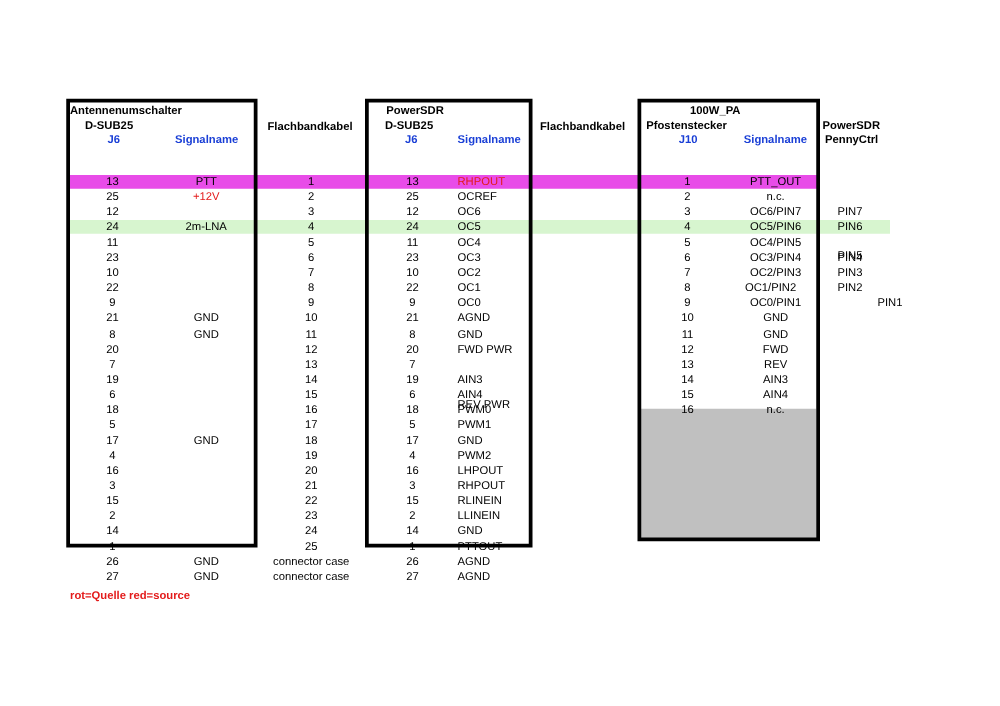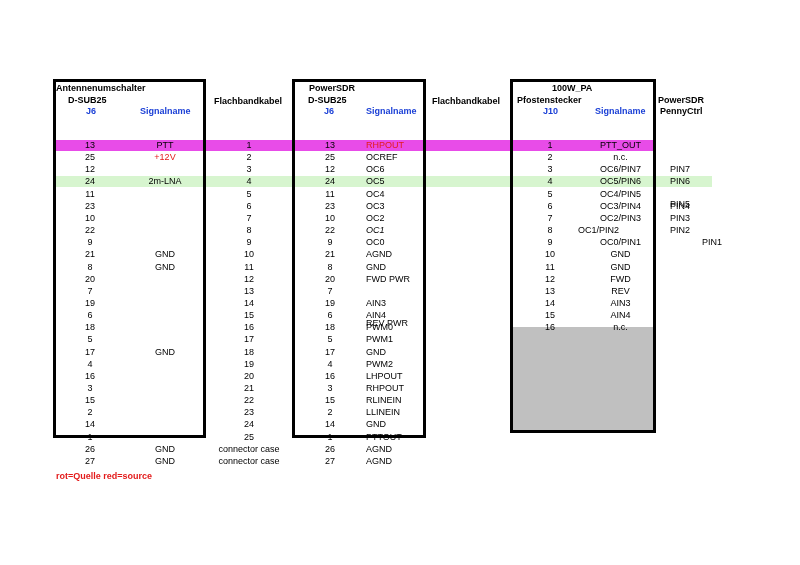--- a/index.html
+++ b/index.html
@@ -98,23 +98,23 @@
     <div class="cell" style="left: 205px; width: 88px; top: 211.9px;">7</div>
     <div class="cell" style="left: 310px; width: 40px; top: 211.9px;">10</div>
     <div class="cell left" style="left: 366px; width: 60px; top: 211.9px;">OC2</div>
     <div class="cell" style="left: 530px; width: 40px; top: 211.9px;">7</div>
     <div class="cell" style="left: 588px; width: 65px; top: 211.9px;">OC2/PIN3</div>
     <div class="cell" style="left: 660px; width: 40px; top: 211.9px;">PIN3</div>
     <div class="cell" style="left: 70px; width: 40px; top: 224.05px;">22</div>
     <div class="cell" style="left: 140px; width: 50px; top: 224.05px;"></div>
     <div class="cell" style="left: 205px; width: 88px; top: 224.05px;">8</div>
     <div class="cell" style="left: 310px; width: 40px; top: 224.05px;">22</div>
-    <div class="cell left" style="left: 366px; width: 60px; top: 224.05px; font-style: italic;">OC1</div>
+    <div class="cell left" style="left: 366px; width: 60px; top: 224.05px;">OC1</div>
     <div class="cell" style="left: 530px; width: 40px; top: 224.05px;">8</div>
-    <div class="cell" style="left: 566px; width: 65px; top: 224.05px;">OC1/PIN2</div>
+    <div class="cell" style="left: 584px; width: 65px; top: 224.05px;">OC1/PIN2</div>
     <div class="cell" style="left: 660px; width: 40px; top: 224.05px;">PIN2</div>
     <div class="cell" style="left: 70px; width: 40px; top: 236.2px;">9</div>
     <div class="cell" style="left: 140px; width: 50px; top: 236.2px;"></div>
     <div class="cell" style="left: 205px; width: 88px; top: 236.2px;">9</div>
     <div class="cell" style="left: 310px; width: 40px; top: 236.2px;">9</div>
     <div class="cell left" style="left: 366px; width: 60px; top: 236.2px;">OC0</div>
     <div class="cell" style="left: 530px; width: 40px; top: 236.2px;">9</div>
     <div class="cell" style="left: 588px; width: 65px; top: 236.2px;">OC0/PIN1</div>
     <div class="cell" style="left: 692px; width: 40px; top: 236.2px;">PIN1</div>
     <div class="cell" style="left: 70px; width: 40px; top: 248.35px;">21</div>

